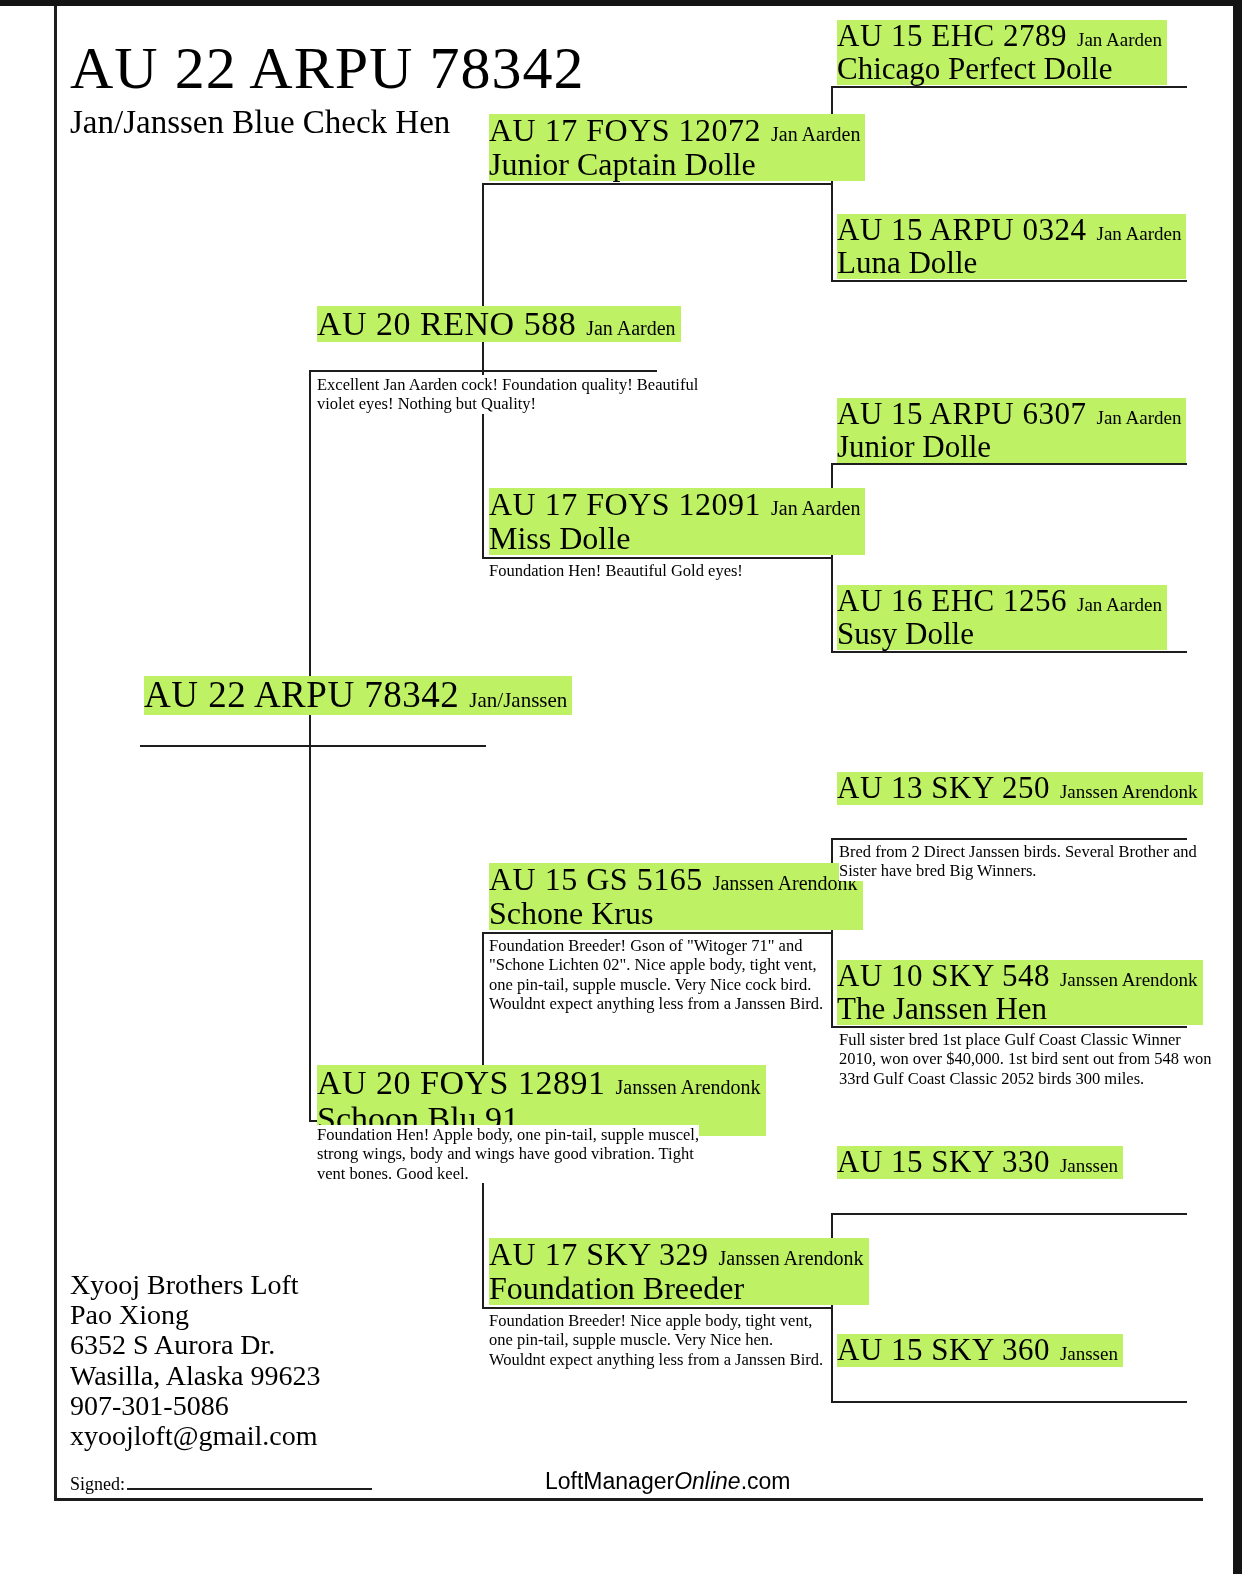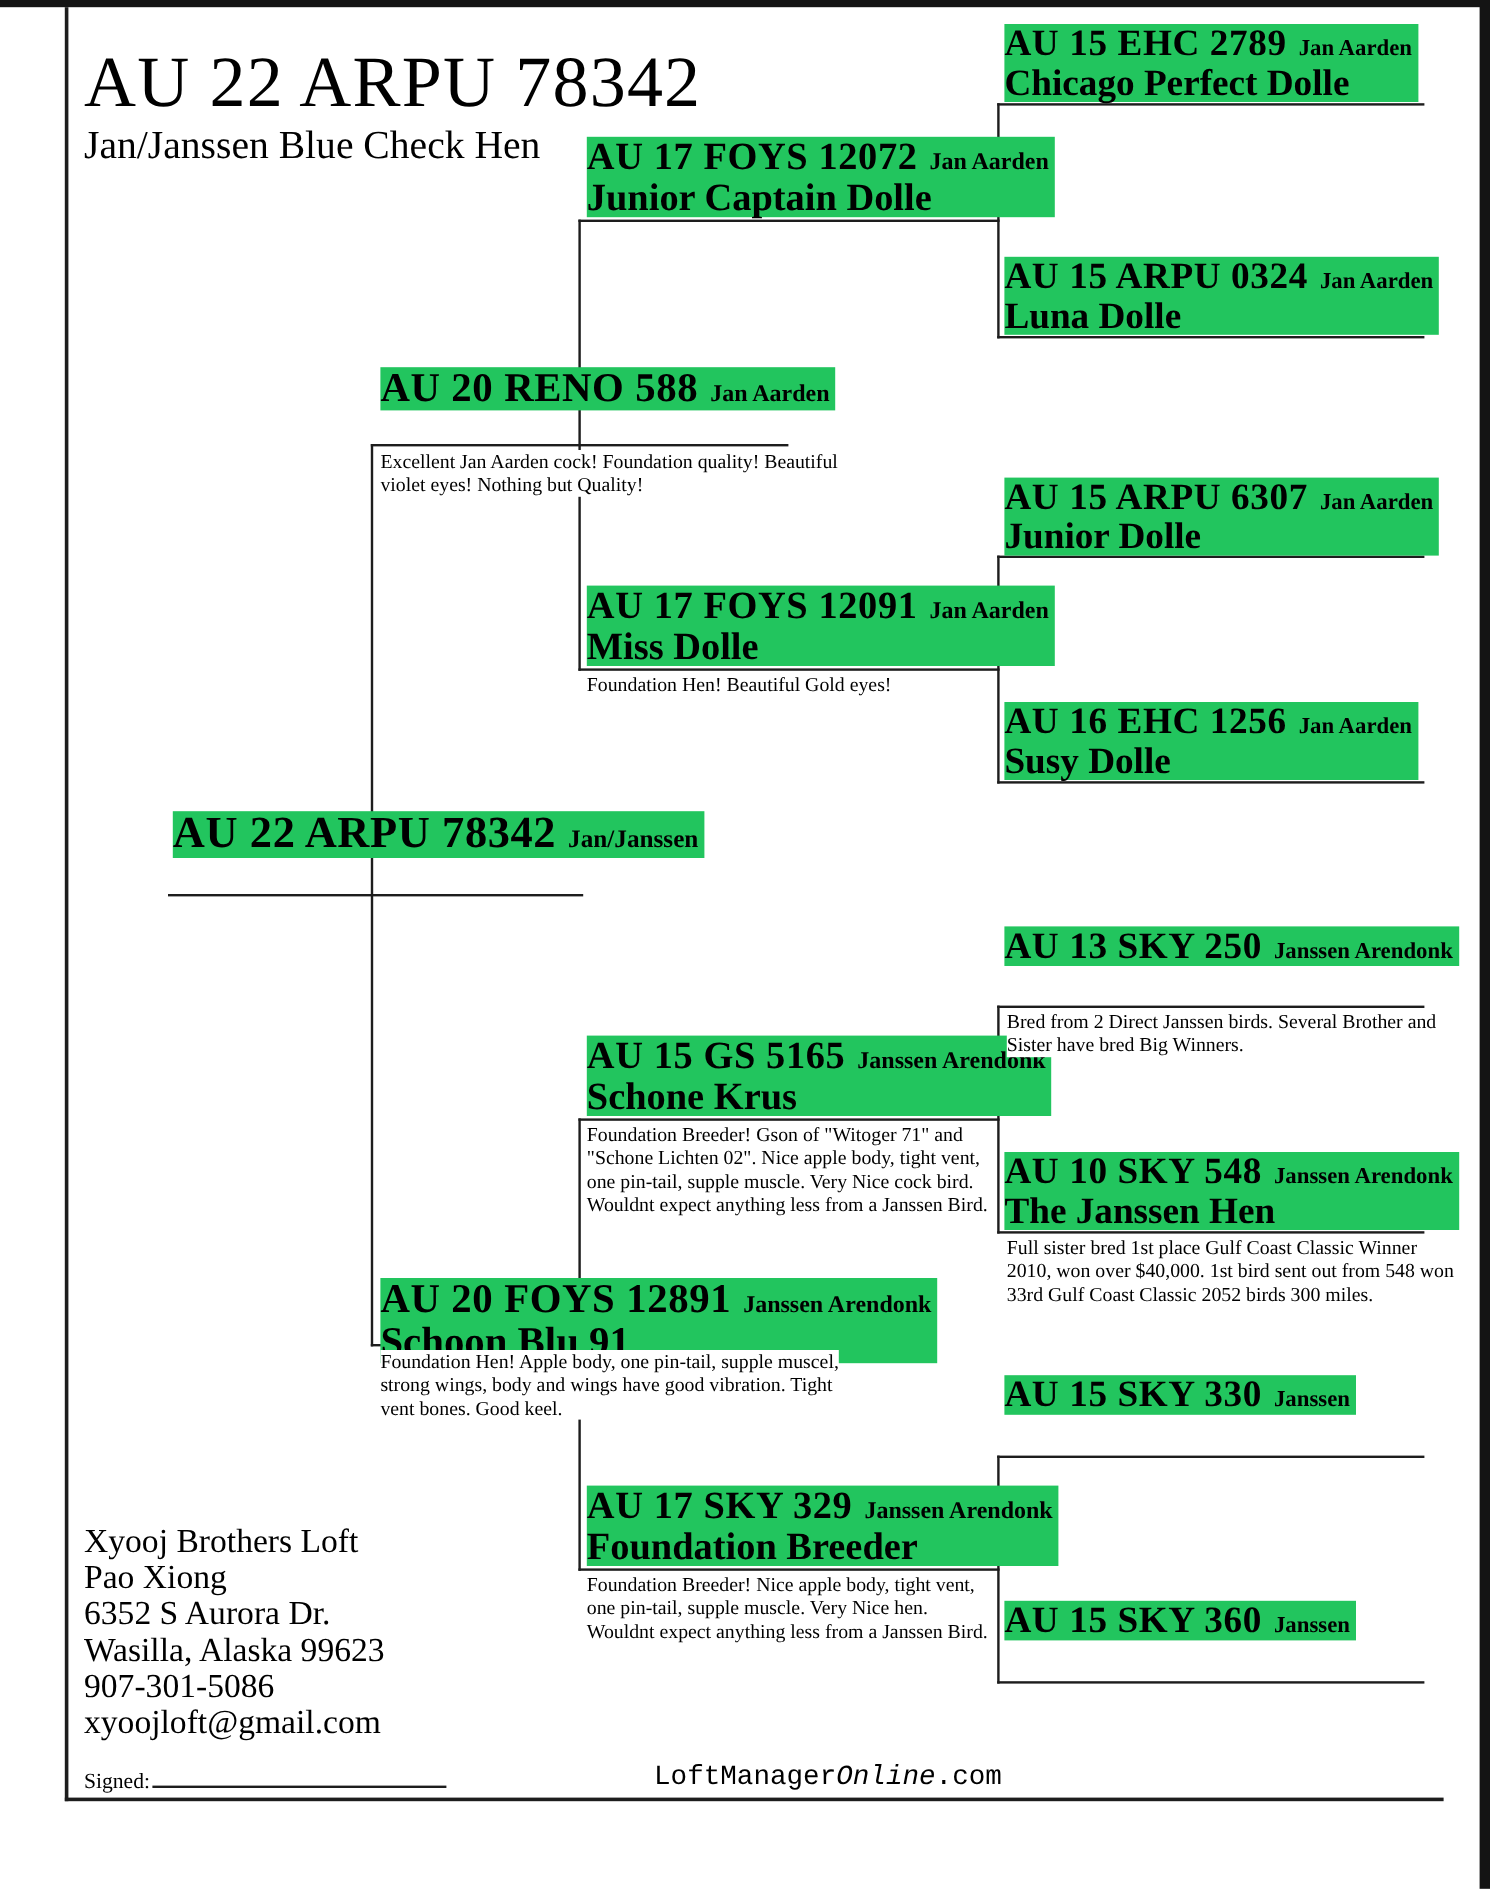--- a/index.html
+++ b/index.html
@@ -9,25 +9,24 @@
     font-family:"Liberation Serif", serif;
     color:#000;
     position:relative;
     overflow:hidden;
   }
   .abs{position:absolute;}
   .ln{position:absolute;background:#1d1d1d;}
   .edge{position:absolute;background:#141414;}
   .bird{
     position:absolute;
-    background:#22c55e;
+    background:#bef264;
     line-height:1.05;
     white-space:nowrap;
     padding-right:5px;
-    font-weight:bold;
   }
   .bird .band{letter-spacing:0.5px;}
   .bird .strain{margin-left:10px;}
   .main .band{font-size:37px;}
   .main .strain{font-size:21px;}
   .g2 .band, .g2 .subname{font-size:34px;}
   .g2 .strain{font-size:20px;}
   .g3 .band, .g3 .subname{font-size:32px;}
   .g3 .strain{font-size:20px;}
   .g4 .band, .g4 .subname{font-size:31px;}
@@ -41,21 +40,21 @@
   }
   .title{font-size:60px;letter-spacing:1px;white-space:nowrap;}
   .subtitle{font-size:33px;white-space:nowrap;}
   .contact{font-size:28px;line-height:1.08;white-space:nowrap;}
   .signed{font-size:18px;white-space:nowrap;}
   .sig-blank{
     display:inline-block;width:245px;height:24px;
     border-bottom:2px solid #1d1d1d;margin-left:2px;
   }
   .footer{
-    font-family:Liberation Mono, monospace;
+    font-family:Liberation Sans, sans-serif;
     font-size:23px;white-space:nowrap;
   }
   .footer .it{font-style:italic;}
 </style>
 </head>
 <body>
 
 <div>
 
   <div class="edge" style="left:0;top:0;width:1242px;height:6px;"></div>

